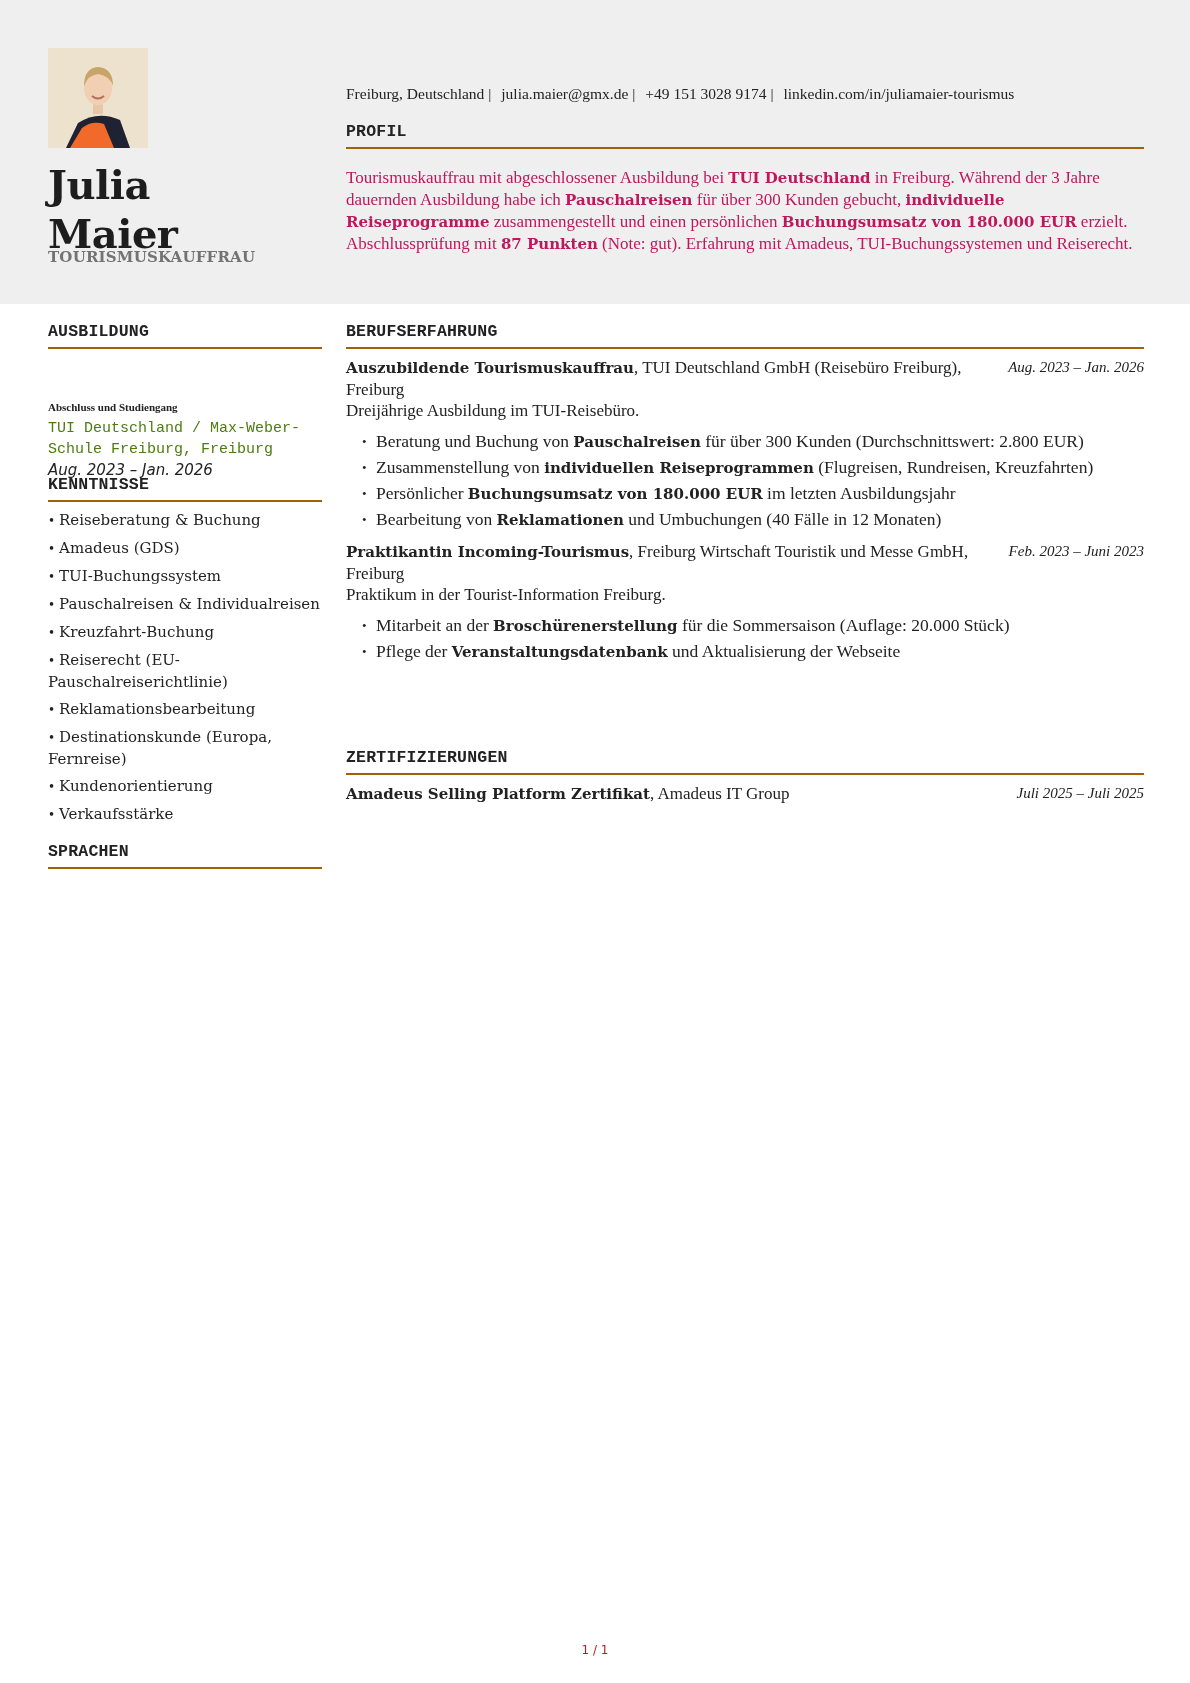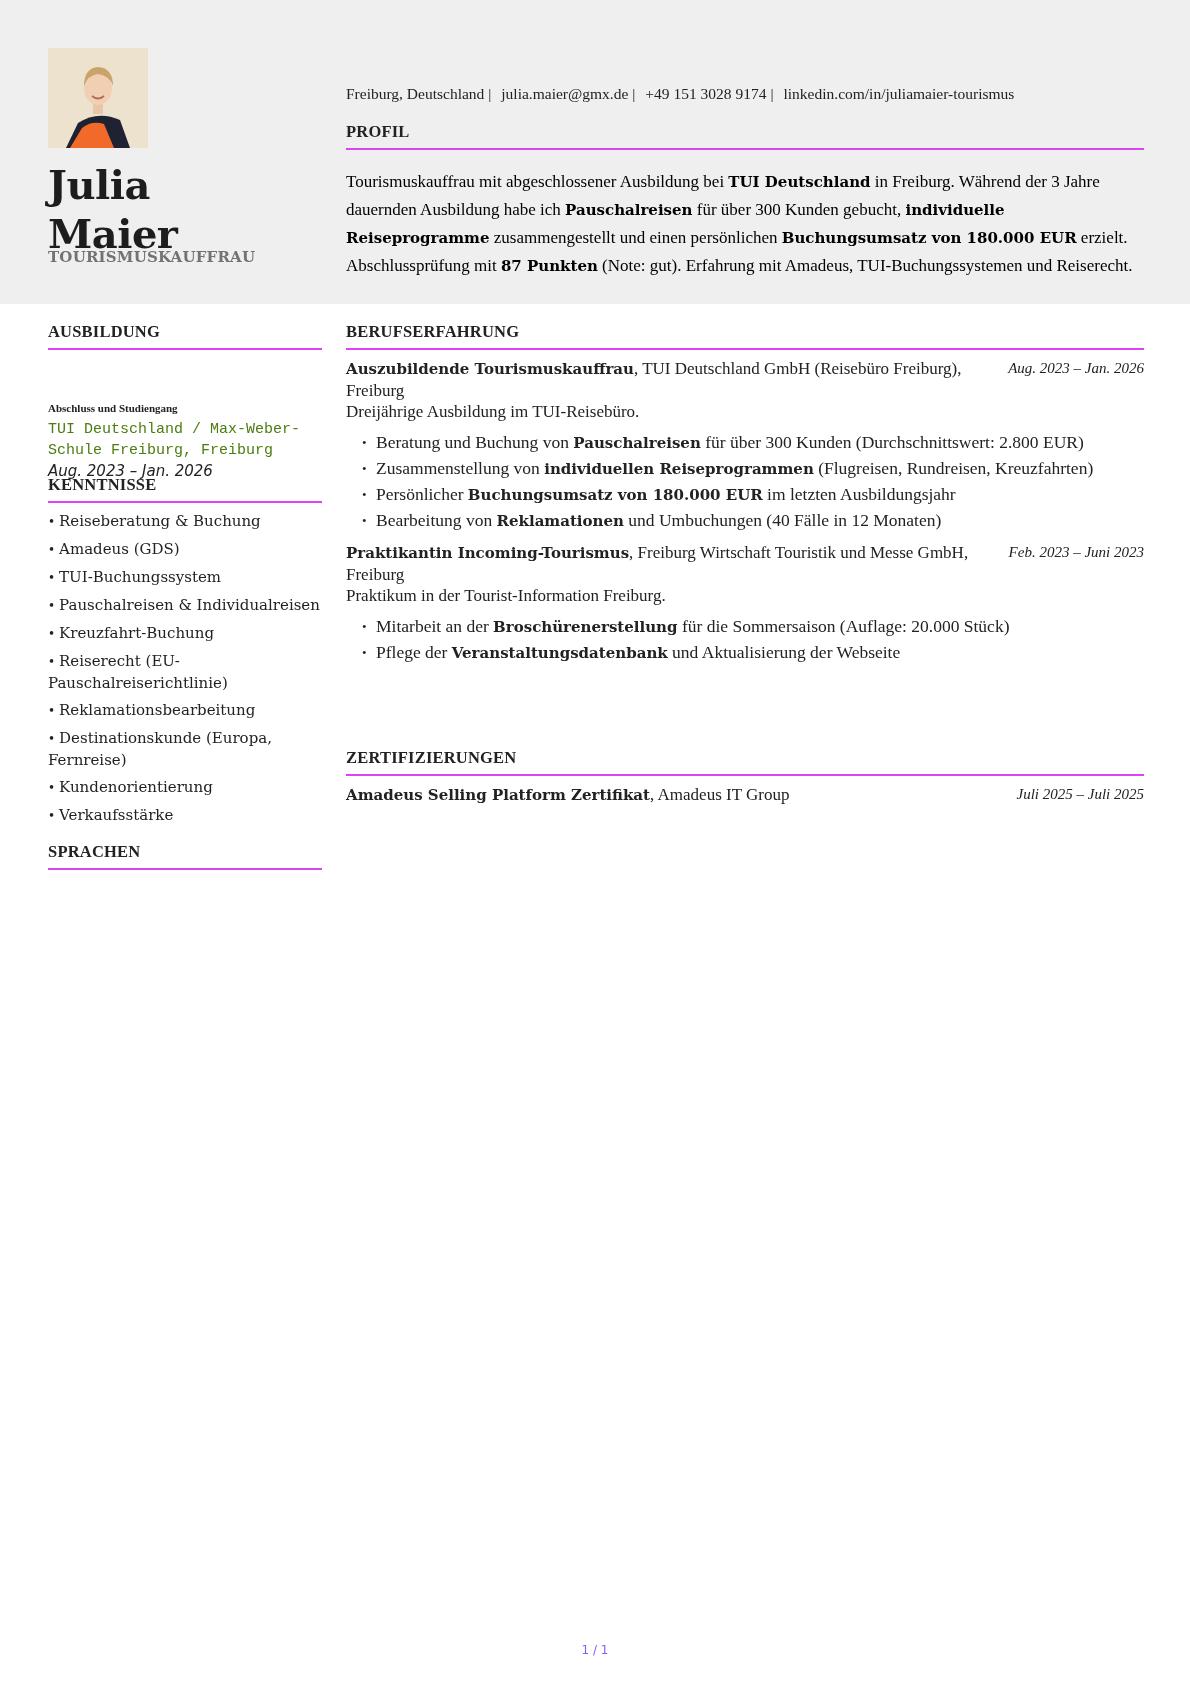--- a/index.html
+++ b/index.html
@@ -24,45 +24,45 @@
     font-weight: 700; font-size: 15px; color: #737373; letter-spacing: 0.2px;
   }
   .contact {
     position: absolute; left: 346px; top: 85px; font-size: 14px; color: #222;
     font-family: "Liberation Serif", serif; font-size: 15.5px; white-space: nowrap;
   }
   .contact .sep { margin: 0 6px 0 4px; }
   .right-col { position: absolute; left: 346px; width: 798px; }
   .left-col { position: absolute; left: 48px; width: 274px; }
   .sec-title {
-    font-family: Liberation Serif, serif; font-weight: 700; font-size: 16.5px; color: #222;
-    letter-spacing: 0.2px; padding-bottom: 6px; border-bottom: 2px solid #d946ef;
+    font-family: Liberation Mono, monospace; font-weight: 700; font-size: 16.5px; color: #222;
+    letter-spacing: 0.2px; padding-bottom: 6px; border-bottom: 2px solid #a16207;
     margin-bottom: 8px;
   }
   .profil-text {
-    font-family: "Liberation Serif", serif; font-size: 17px; line-height: 27px; color: #000000;
+    font-family: "Liberation Serif", serif; font-size: 17px; line-height: 22px; color: #be185d;
   }
   .profil-text b, .exp b, .cert b { font-family: "DejaVu Serif", serif; font-size: 15px; font-weight: 700; }
   .edu-title { font-family: Liberation Serif, serif; font-weight: 700; font-size: 11px; line-height: 22px; margin-top: 47px; }
   .edu-text { font-family: Liberation Mono, monospace; font-size: 15px; line-height: 21px; color: #4d7c0f; }
   .edu-date { font-family: "DejaVu Sans", sans-serif; font-style: italic; font-size: 15px; line-height: 21px; }
   .list-item { font-family: "DejaVu Serif", serif; font-size: 15px; line-height: 21px; margin-bottom: 6px; color: #222; }
   .exp { font-family: "Liberation Serif", serif; font-size: 17px; line-height: 21px; color: #222; position: relative; }
   .exp-head { padding-right: 160px; }
   .exp-date {
     position: absolute; right: 0; top: 0; font-family: "Liberation Serif", serif;
     font-style: italic; font-size: 15px; color: #222;
   }
   .bullets { list-style: none; margin: 10px 0 0 0; padding: 0 0 0 16px; }
   .bullets li { position: relative; padding-left: 14px; margin-bottom: 4px; font-family: "Liberation Serif", serif; font-size: 17.5px; line-height: 21px; }
   .bullets li::before { content: "•"; position: absolute; left: 0; top: 0; font-size: 13px; }
   .cert { font-family: "Liberation Serif", serif; font-size: 17px; line-height: 21px; position: relative; }
   .page-num {
     position: absolute; left: 0; width: 1190px; top: 1643px; text-align: center;
-    font-family: "DejaVu Sans", sans-serif; font-size: 12px; color: #8b5cf6;
+    font-family: "DejaVu Sans", sans-serif; font-size: 12px; color: #b91c1c;
   }
 </style>
 </head>
 <body>
 
 <div class="header">
   <div class="photo">
     <svg viewBox="0 0 100 100">
       <rect width="100" height="100" fill="#ece2cd"></rect>
       <path d="M18 100 L30 75 Q50 62 72 72 L82 100 Z" fill="#1e2233"></path>

